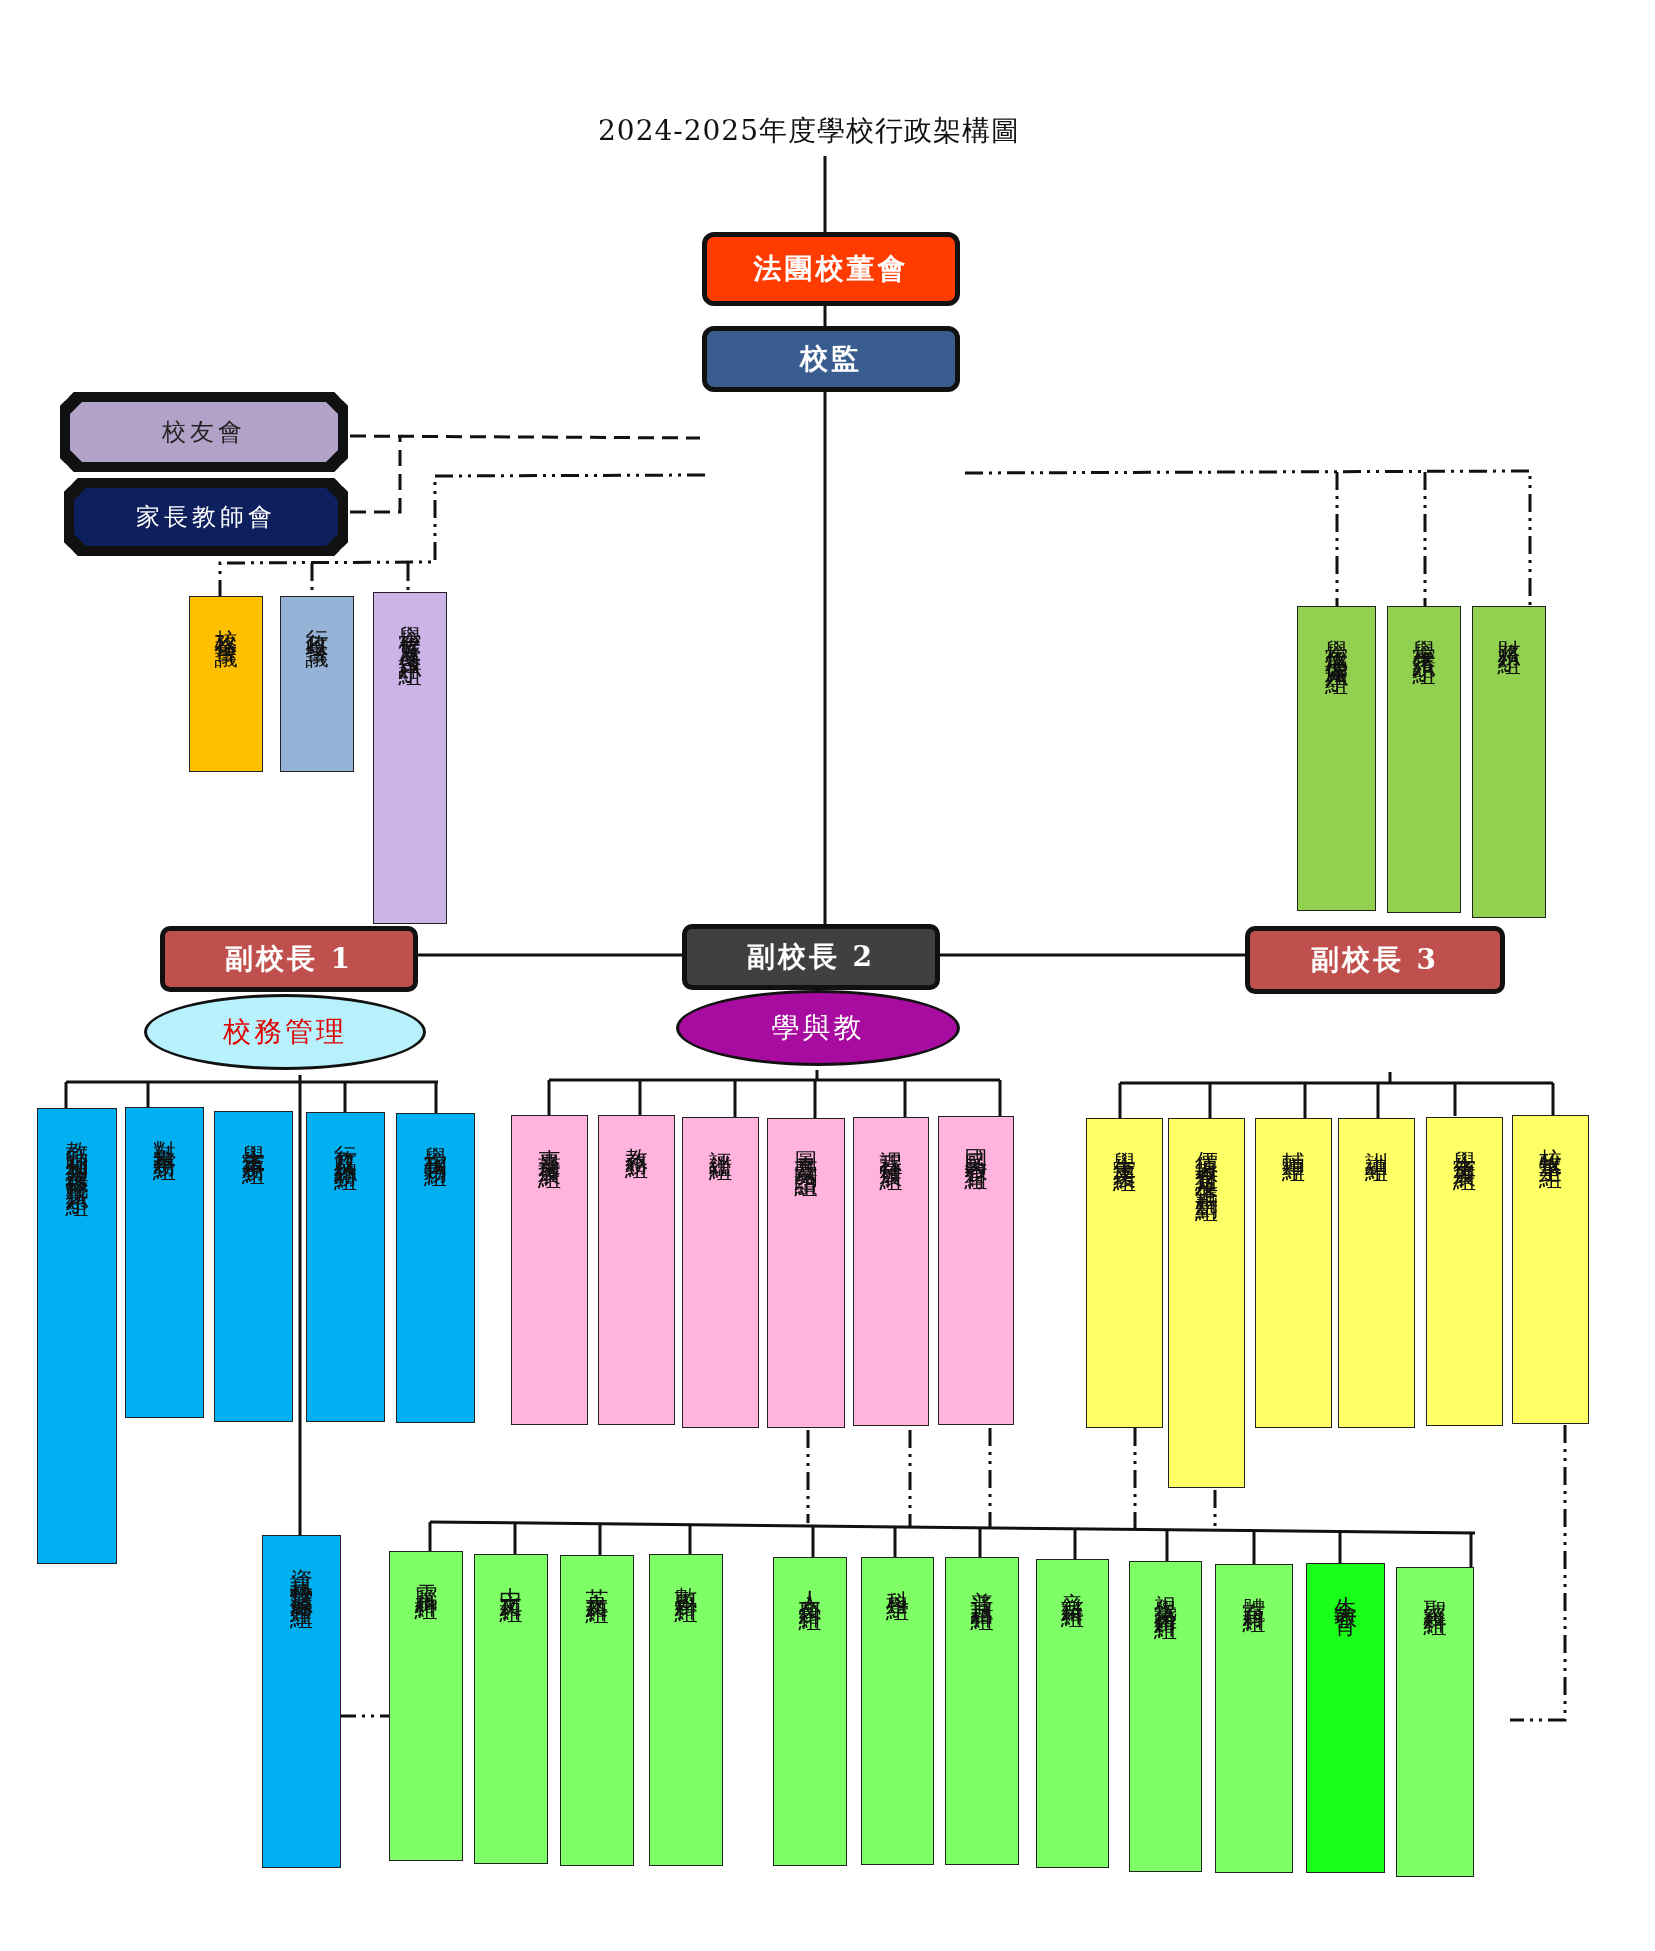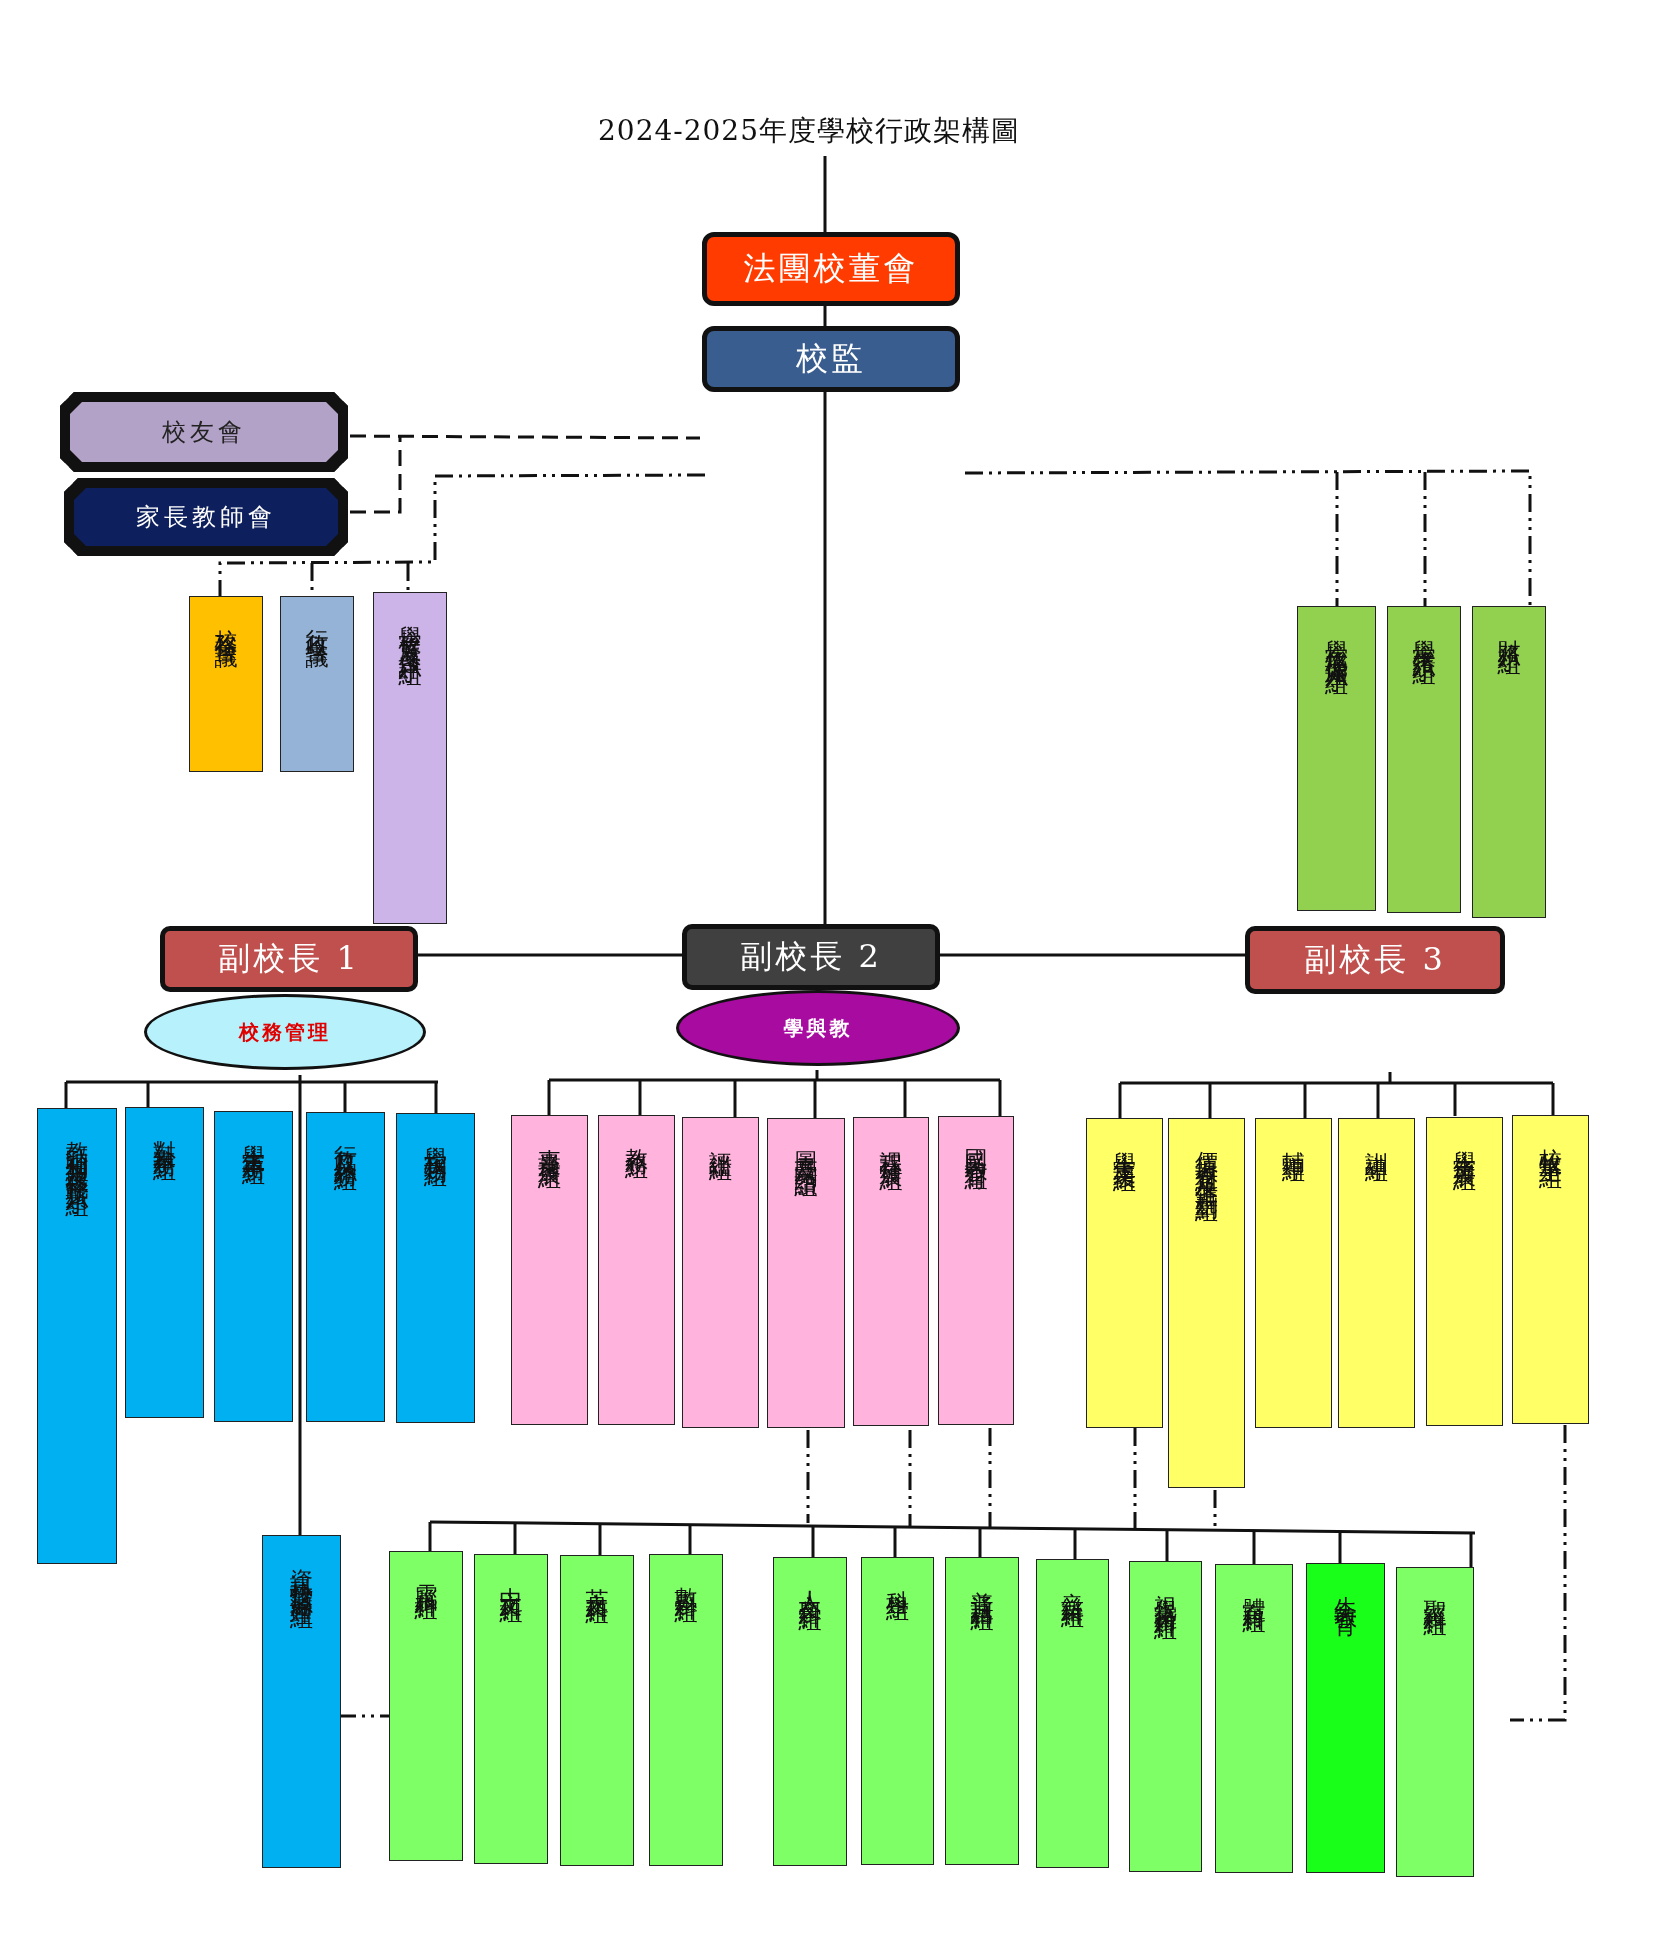--- a/index.html
+++ b/index.html
@@ -4,28 +4,28 @@
 <style>
   html, body { margin:0; padding:0; background:#ffffff; }
   body { width:1655px; height:1951px; position:relative; overflow:hidden;
          font-family:"DejaVu Serif","Liberation Serif",serif; }
   #canvas { position:absolute; left:0; top:0; width:1655px; height:1722px; }
   svg#lines { position:absolute; left:0; top:0; }
   .title { position:absolute; left:598px; top:112px; font-size:28px; color:#111;
            letter-spacing:1px; white-space:nowrap; }
   .hbox { position:absolute; border:5px solid #111; border-radius:12px; box-sizing:border-box;
           display:flex; align-items:center; justify-content:center;
-          color:#fff; font-weight:normal; font-size:32px; letter-spacing:3px; }
+          color:#fff; font-weight:bold; font-size:28px; letter-spacing:3px; }
   .plaque { position:absolute; border:5px solid #111; box-sizing:border-box;
             display:flex; align-items:center; justify-content:center;
             font-size:24px; letter-spacing:4px;
             clip-path: polygon(14px 0, calc(100% - 14px) 0, 100% 14px, 100% calc(100% - 14px), calc(100% - 14px) 100%, 14px 100%, 0 calc(100% - 14px), 0 14px); }
   .ellipse { position:absolute; border:3px solid #111; border-radius:50%; box-sizing:border-box;
              display:flex; align-items:center; justify-content:center;
-             font-size:20px; letter-spacing:3px;font-weight:bold; }
+             font-size:28px; letter-spacing:3px; }
   .vbox { position:absolute; border:1.5px solid #222; box-sizing:border-box;
           display:flex; justify-content:center; padding-top:14px; }
   .vtext { writing-mode:vertical-rl; text-orientation:upright; font-size:23px;
            letter-spacing:5px; color:#111; line-height:1; }
 </style>
 </head>
 <body>
 
 <div id="canvas">
 

